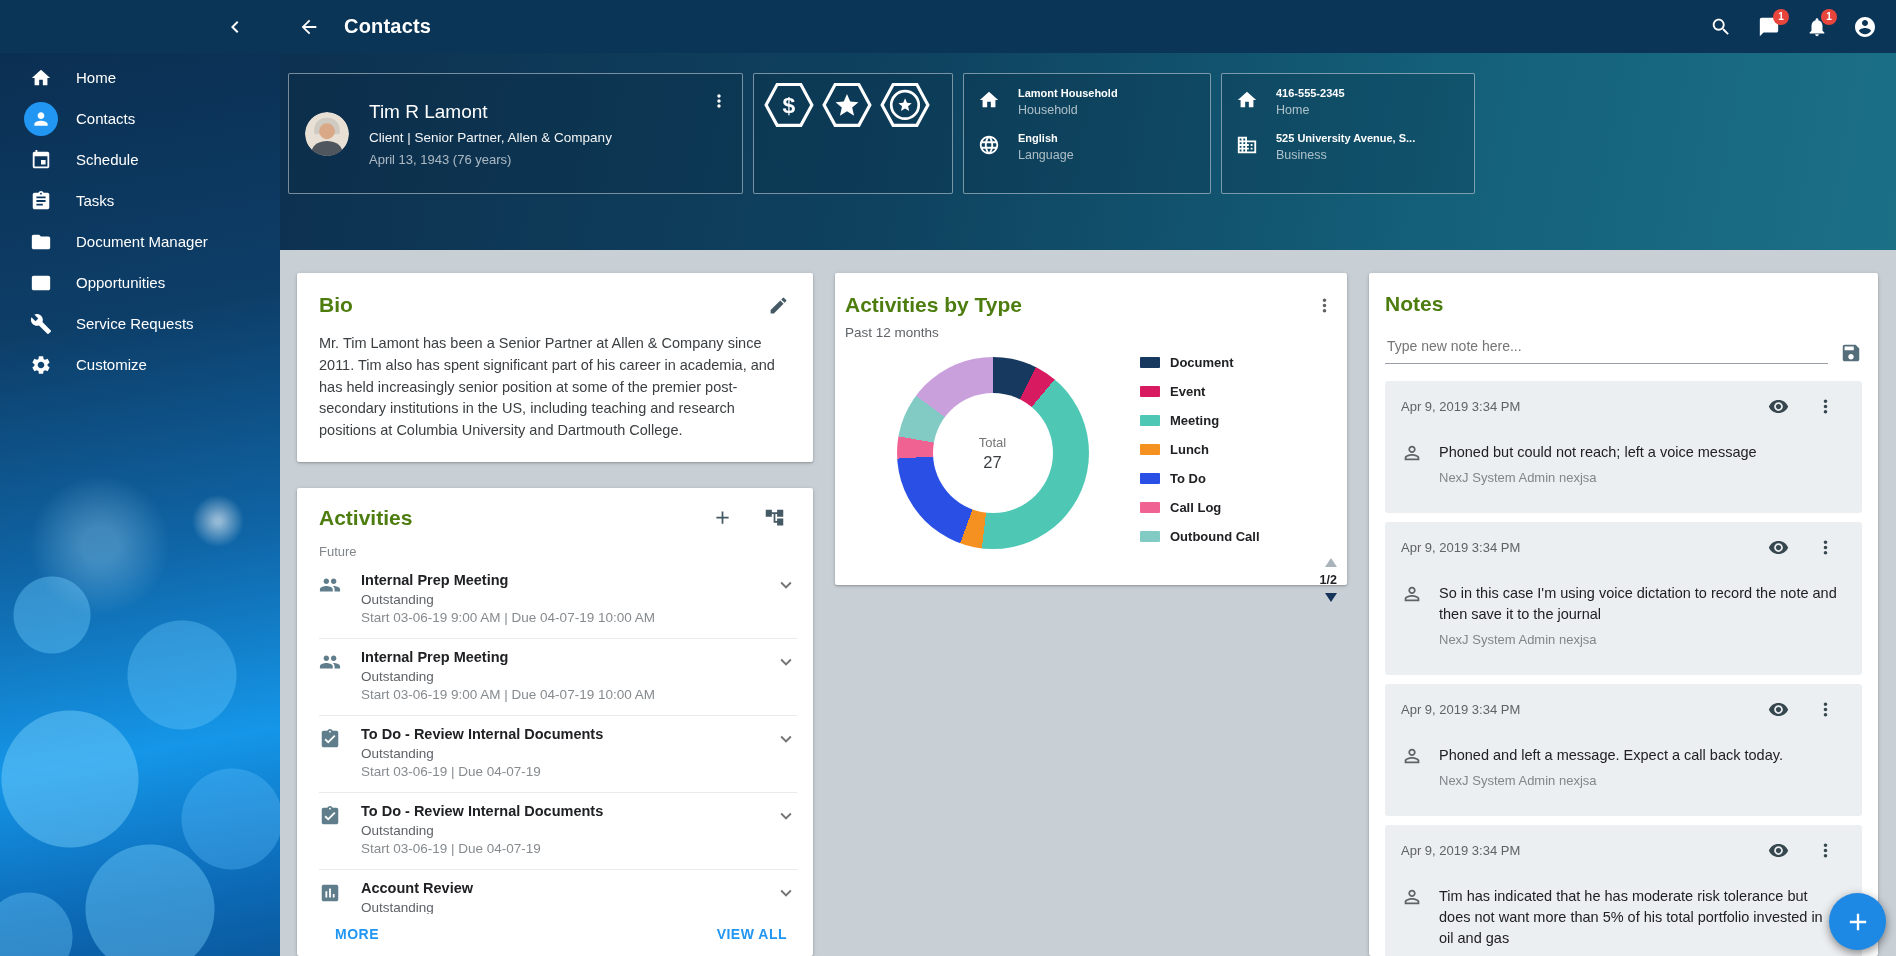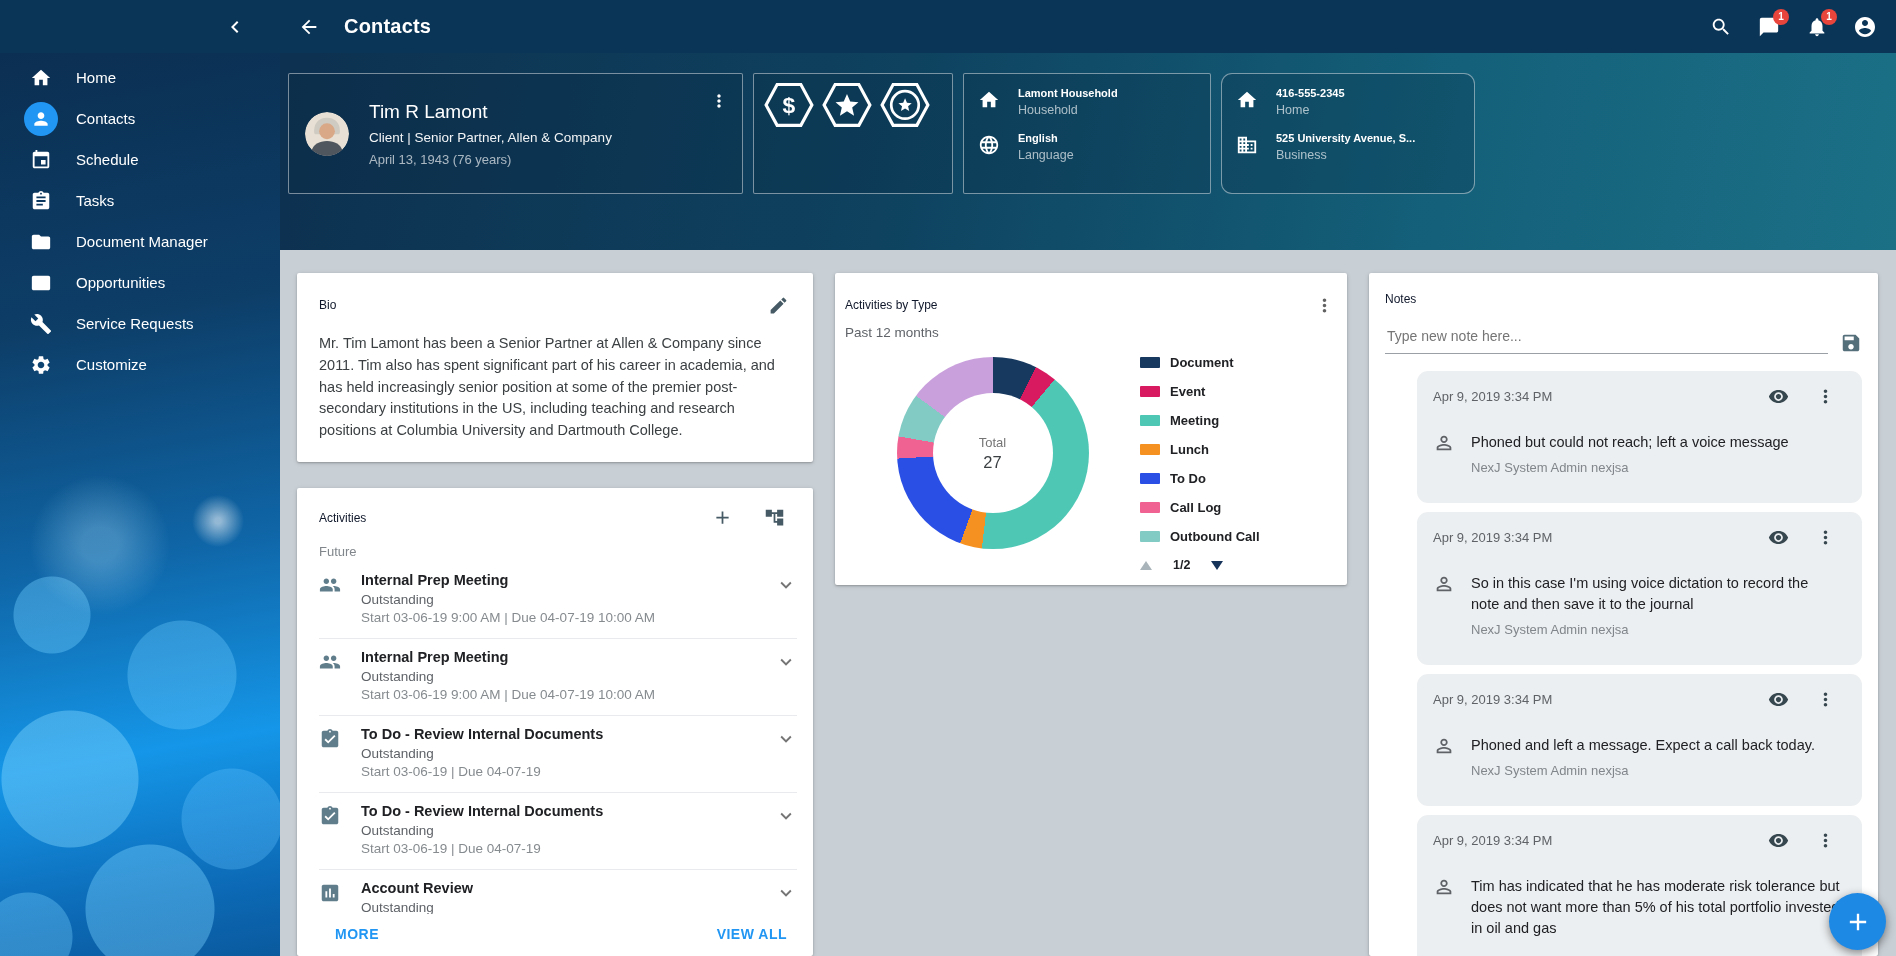--- a/index.html
+++ b/index.html
@@ -52,40 +52,40 @@
   .avatar svg { width: 44px; height: 44px; }
   .profile-text { margin-left: 20px; }
   .profile-name { font-size: 19px; font-weight: normal; }
   .profile-role { font-size: 13.5px; margin-top: 7px; color: rgba(255,255,255,.95); }
   .profile-birth { font-size: 13px; margin-top: 7px; color: rgba(255,255,255,.65); }
   .card-kebab { position: absolute; top: 10px; right: 6px; color: #fff; }
   .badges-card { width: 200px; padding: 8px 0 0 10px; display: flex; gap: 8px; }
   .hex-badge { width: 50px; height: 44px; cursor: pointer; }
   .info-card { padding: 13px 14px; }
   .hh-card { width: 248px; }
-  .ct-card { width: 254px; border-radius: 11px; }
+  .ct-card { width: 254px; }
   .info-row { display: flex; align-items: flex-start; }
   .info-row + .info-row { margin-top: 15px; }
   .info-icon { width: 22px; height: 22px; color: #fff; flex-shrink: 0; margin-top: 2px; }
   .info-icon svg { width: 22px; height: 22px; }
   .info-texts { margin-left: 18px; min-width: 0; }
   .info-value { font-size: 11px; font-weight: bold; white-space: nowrap; overflow: hidden; text-overflow: ellipsis; max-width: 190px; }
   .info-label { font-size: 12.5px; color: rgba(255,255,255,.65); margin-top: 4px; }
 
   .tabs { position: absolute; left: 55px; bottom: 0; display: flex; height: 46px; }
   .tab { display: flex; align-items: center; padding: 0 23px; font-size: 13.5px; letter-spacing: .5px; color: rgba(255,255,255,.6); cursor: pointer; border-bottom: 3px solid transparent; font-weight: bold; }
   .tab.active { color: #fff; border-bottom-color: #4fc3f7; }
 
   
   .content { flex: 1; min-height: 0; display: flex; gap: 22px; padding: 23px 0 0 17px; background: #c8cfd5; overflow: hidden; }
   .card { background: #fff; border-radius: 2px; box-shadow: 0 1px 2px rgba(0,0,0,.22), 0 1px 5px rgba(0,0,0,.12); }
   .col-left { width: 516px; flex-shrink: 0; display: flex; flex-direction: column; min-height: 0; }
   .col-mid { width: 512px; flex-shrink: 0; }
   .col-right { width: 509px; flex-shrink: 0; display: flex; flex-direction: column; min-height: 0; }
-  .card-title { font-size: 12px; font-weight: normal; color: #0f172a; }
+  .card-title { font-size: 21px; font-weight: bold; color: #4d7c0f; }
   .gray-icon { color: #455a64; }
   .gray-icon svg { width: 21px; height: 21px; }
 
   
   .bio-card { padding: 19px 22px 20px; flex-shrink: 0; }
   .title-row { display: flex; align-items: center; justify-content: space-between; }
   .bio-text { margin-top: 15px; font-size: 14.5px; line-height: 1.5; color: #3c4043; }
 
   
   .activities-card { margin-top: 26px; flex: 1; min-height: 0; display: flex; flex-direction: column; padding-top: 17px; }
@@ -111,34 +111,34 @@
   .chart-body { flex: 1; display: flex; min-height: 0; }
   .donut-zone { width: 295px; display: flex; align-items: center; justify-content: center; }
   .donut { width: 192px; height: 192px; border-radius: 50%; position: relative; background: #eee; }
   .donut-hole { position: absolute; inset: 36px; border-radius: 50%; background: #fff; display: flex; flex-direction: column; align-items: center; justify-content: center; }
   .total-label { font-size: 13px; color: #757575; }
   .total-value { font-size: 16.5px; color: #3c4043; margin-top: 3px; }
   .legend { flex: 1; padding-top: 8px; }
   .legend-item { display: flex; align-items: center; height: 29px; }
   .legend-swatch { width: 20px; height: 11px; border-radius: 1px; flex-shrink: 0; background: #999; }
   .legend-label { margin-left: 10px; font-size: 13px; font-weight: bold; color: #202124; white-space: nowrap; }
-  .pagination { display: flex; align-items: center; gap: 21px; margin-top: 7px; }
+  .pagination { display: flex; align-items: flex-end; gap: 6px; margin-top: 7px; flex-direction: column; }
   .tri-up { width: 0; height: 0; border-left: 6px solid transparent; border-right: 6px solid transparent; border-bottom: 9px solid #a9b4ba; cursor: pointer; }
   .tri-down { width: 0; height: 0; border-left: 6px solid transparent; border-right: 6px solid transparent; border-top: 9px solid #16335a; cursor: pointer; }
   .page-label { font-size: 12.5px; font-weight: bold; color: #202124; }
 
   
   .notes-card { flex: 1; min-height: 0; padding: 19px 16px 0; display: flex; flex-direction: column; overflow: hidden; }
   .note-input-row { display: flex; align-items: flex-end; margin-top: 16px; }
   .note-input { flex: 1; border: none; outline: none; border-bottom: 1px solid #9aa0a6; background: transparent; font-family: "Liberation Sans", sans-serif; font-size: 14px; color: #202124; padding: 6px 2px 9px; }
   .note-input::placeholder { color: #757575; }
   .save-icon { color: #546e7a; margin-left: 12px; cursor: pointer; }
   .save-icon svg { width: 22px; height: 22px; }
   .notes-list { margin-top: 17px; flex: 1; min-height: 0; overflow: hidden; }
-  .note-tile { background: #eceff1; border-radius: 11px; padding: 15px 22px 28px 16px; margin-bottom: 9px; margin-left: 32px; }
+  .note-tile { background: #eceff1; border-radius: 3px; padding: 15px 22px 28px 16px; margin-bottom: 9px; }
   .note-head { display: flex; align-items: center; }
   .note-time { font-size: 13px; color: #5f6368; }
   .note-head-icons { margin-left: auto; display: flex; align-items: center; gap: 26px; color: #37474f; padding-right: 4px; }
   .note-head-icons svg { width: 21px; height: 21px; }
   .note-body { display: flex; margin-top: 25px; }
   .note-person { width: 24px; color: #5f6368; flex-shrink: 0; }
   .note-person svg { width: 22px; height: 22px; }
   .note-text-wrap { margin-left: 14px; flex: 1; min-width: 0; }
   .note-text { font-size: 14.5px; color: #202124; line-height: 1.45; }
   .note-author { font-size: 13px; color: #80868b; margin-top: 7px; }

